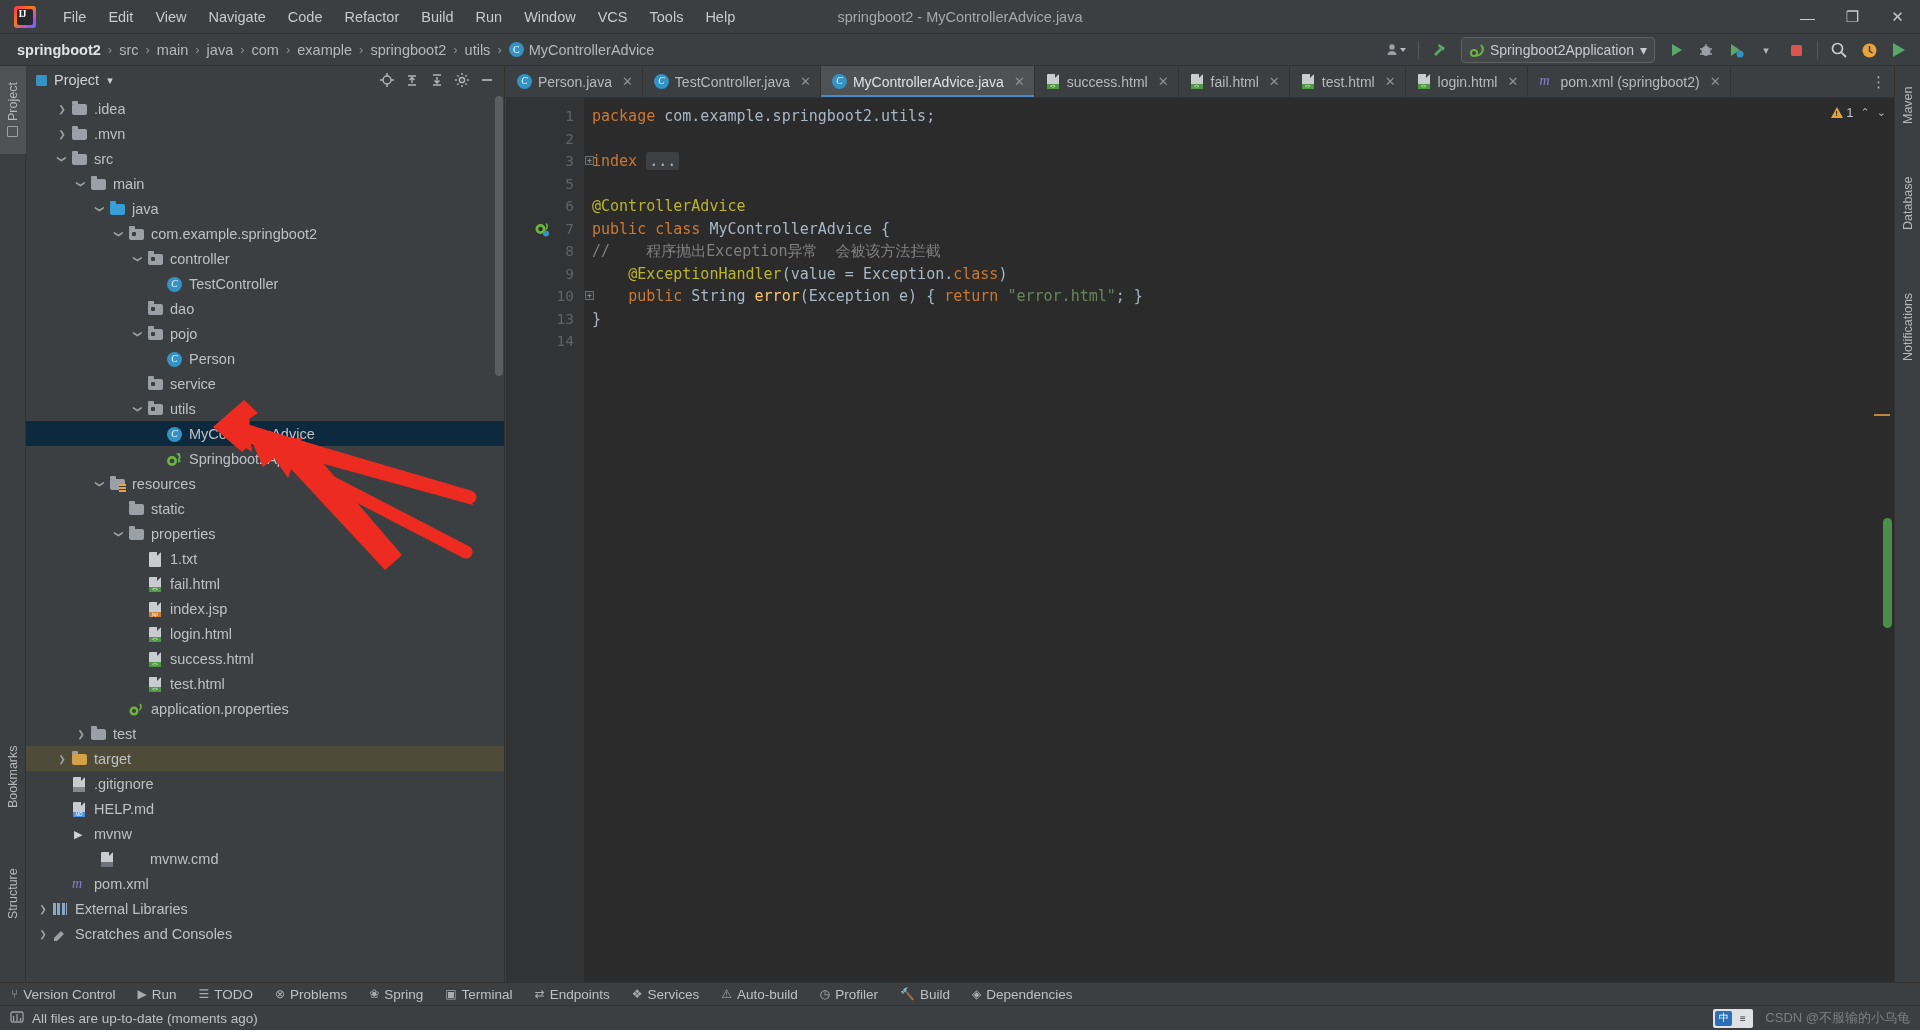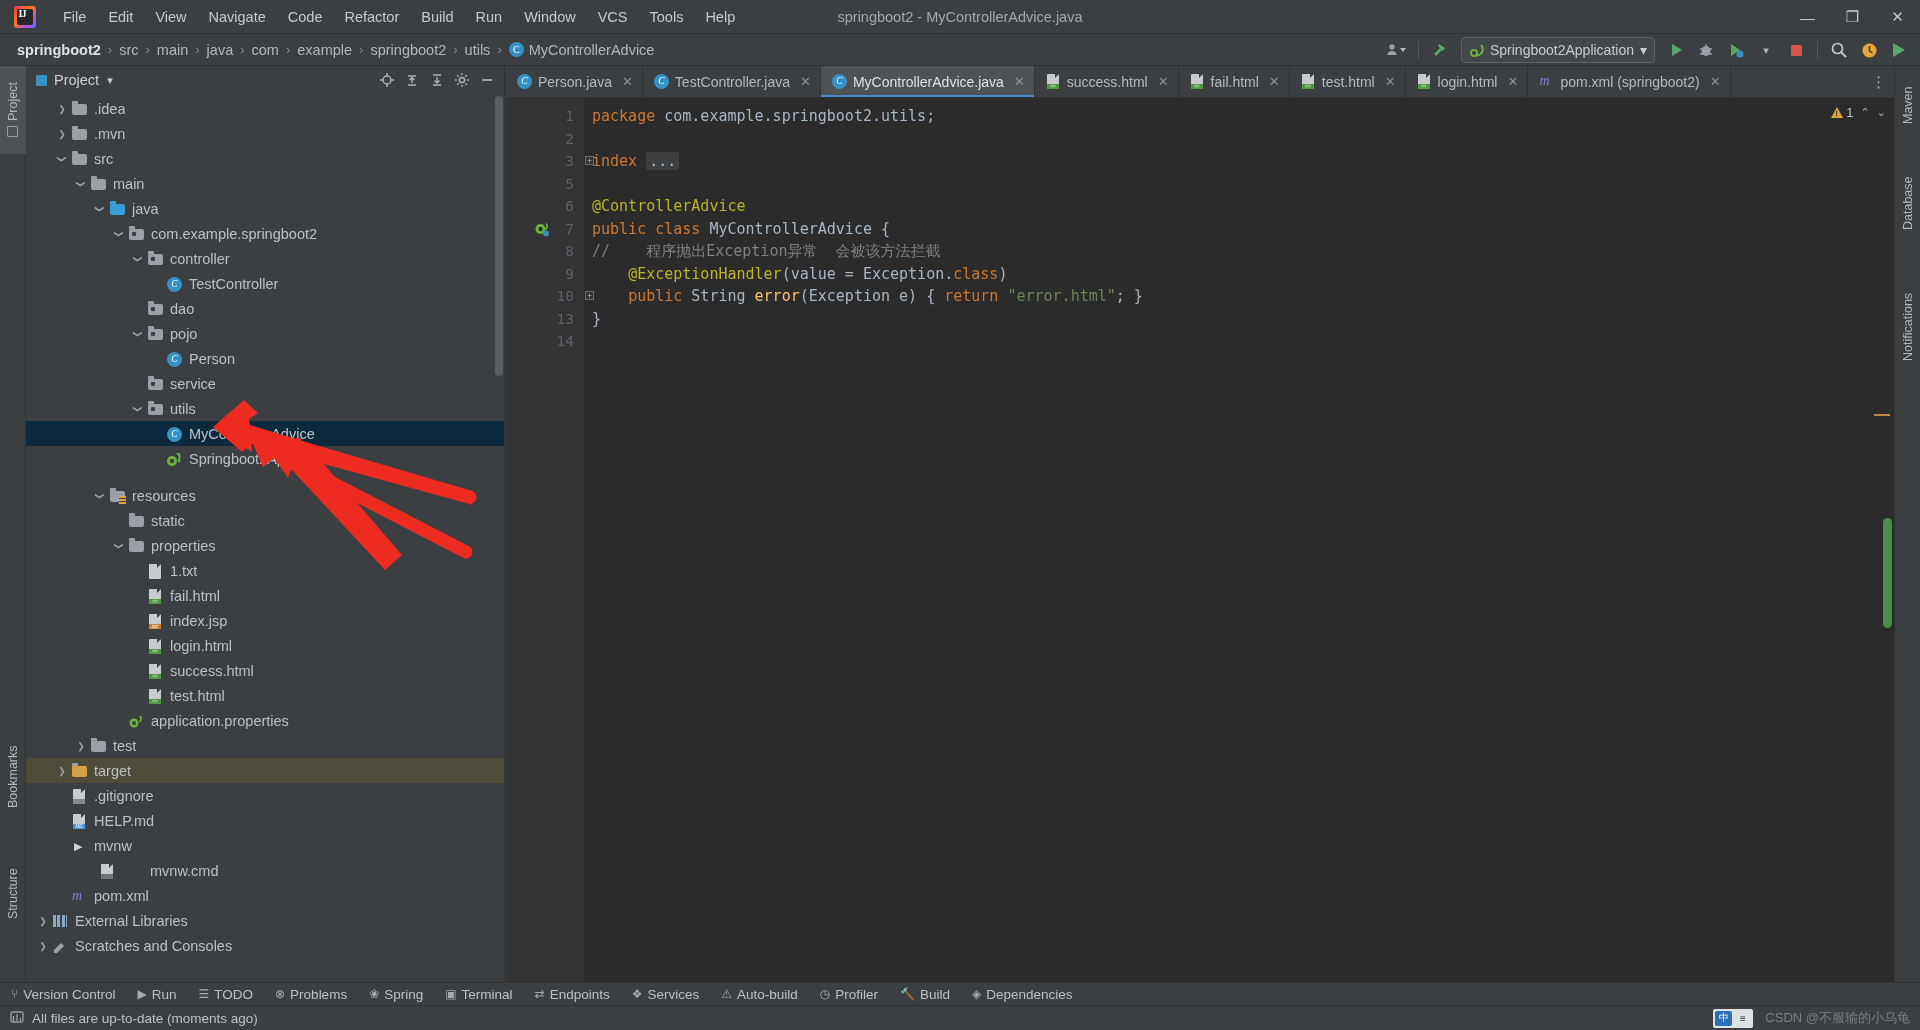--- a/index.html
+++ b/index.html
@@ -520,21 +520,21 @@
             <span class="spr"><svg width="16" height="15" viewBox="0 0 16 15">
                 <circle cx="6" cy="9" r="5" fill="#6db33f"></circle>
                 <circle cx="6" cy="9" r="2.3" fill="#3c3f41"></circle>
                 <path d="M12.5 1.5c2 2.2 1.6 5-.4 6.6" stroke="#6db33f" stroke-width="1.8" fill="none"></path>
                 <path d="M10 1l4 .5-.6 3.6z" fill="#6db33f"></path>
                 <path d="M12 11l3.2-2-3.2-2z" fill="#59a869"></path>
               </svg></span>
           </span>
           <span class="tlabel">Springboot2Application</span>
         </div>
-        <div class="trow" style="padding-left: 67px; margin-top: 12px;">
+        <div class="trow" style="padding-left: 67px;">
           <span class="twist" style="transform: rotate(90deg);">❯</span>
           <span class="tico">
             <i class="fold res"></i>
           </span>
           <span class="tlabel">resources</span>
         </div>
         <div class="trow" style="padding-left: 86px;">
           <span class="twist"></span>
           <span class="tico">
             <i class="fold"></i>

